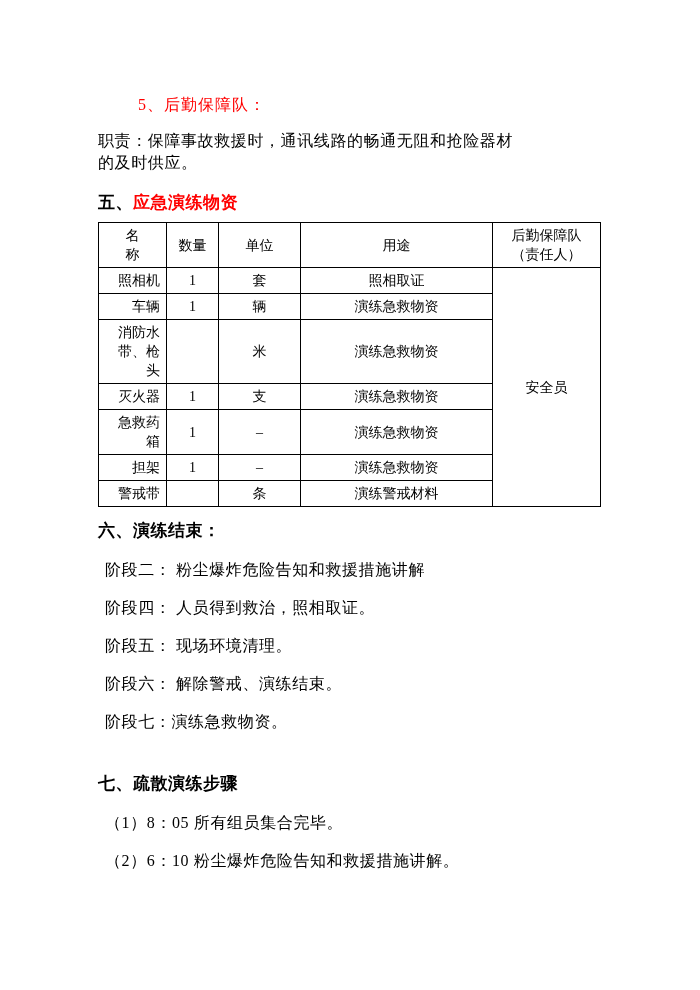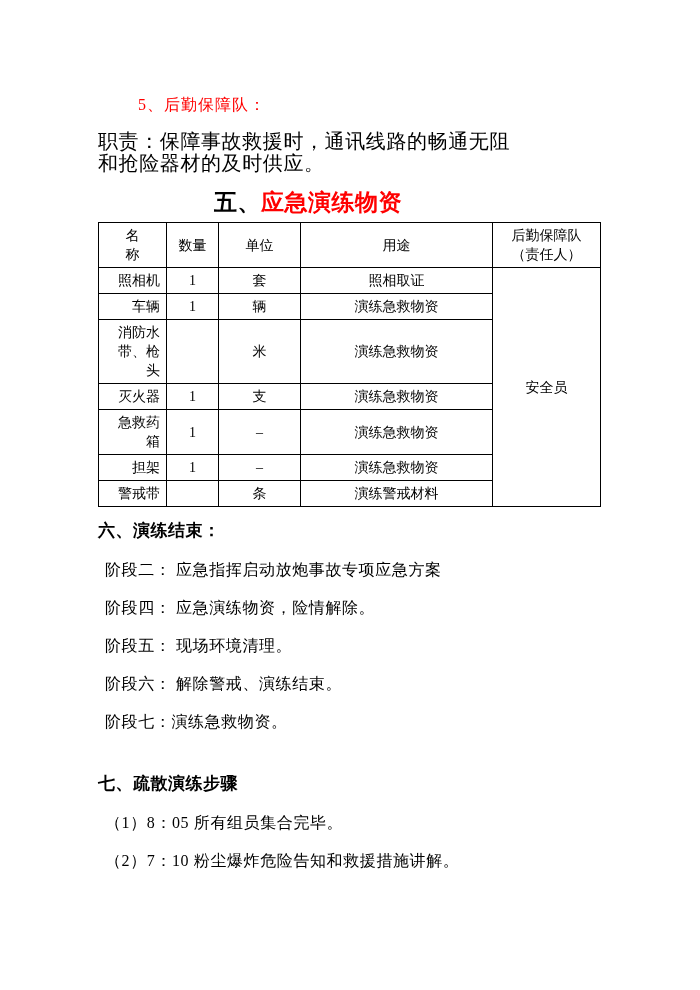--- a/index.html
+++ b/index.html
@@ -16,32 +16,31 @@
   .content { padding: 94px 98px 0 98px; }
 
   .red-heading {
     color: #ff0000;
     font-size: 16px;
     line-height: 21px;
     margin-left: 40px;
     letter-spacing: 1px;
   }
   .body-text {
-    font-size: 20px;
+    font-size: 16px;
     line-height: 22px;
     margin-top: 15px;
     letter-spacing: 0.6px;
   }
   .section-heading {
-    font-size: 23px;
+    font-size: 17px;
     font-weight: bold;
     line-height: 22px;
     margin-top: 18px;
     letter-spacing: 0.5px;
-    text-align: center;
   }
   .section-heading .red { color: #ff0000; }
 
   table.supplies {
     border-collapse: collapse;
     table-layout: fixed;
     width: 502px;
     margin-top: 8px;
     font-size: 14px;
   }
@@ -153,25 +152,25 @@
           <td class="c-name">警戒带</td>
           <td></td>
           <td>条</td>
           <td>演练警戒材料</td>
         </tr>
       </tbody>
     </table>
 
     <p class="section6-heading">六、演练结束：</p>
 
-    <p class="stage">阶段二：  应急指挥启动放炮事故专项应急方案</p>
-    <p class="stage">阶段四：  应急演练物资，险情解除。</p>
+    <p class="stage">阶段二：  粉尘爆炸危险告知和救援措施讲解</p>
+    <p class="stage">阶段四：  人员得到救治，照相取证。</p>
     <p class="stage">阶段五：   现场环境清理。</p>
     <p class="stage">阶段六：  解除警戒、演练结束。</p>
     <p class="stage">阶段七：演练急救物资。</p>
 
     <p class="section7-heading">七、疏散演练步骤</p>
 
     <p class="step">（1）8：05 所有组员集合完毕。</p>
-    <p class="step">（2）7：10 粉尘爆炸危险告知和救援措施讲解。</p>
+    <p class="step">（2）6：10 粉尘爆炸危险告知和救援措施讲解。</p>
 
   </div>
 </div>
 
 </body></html>

